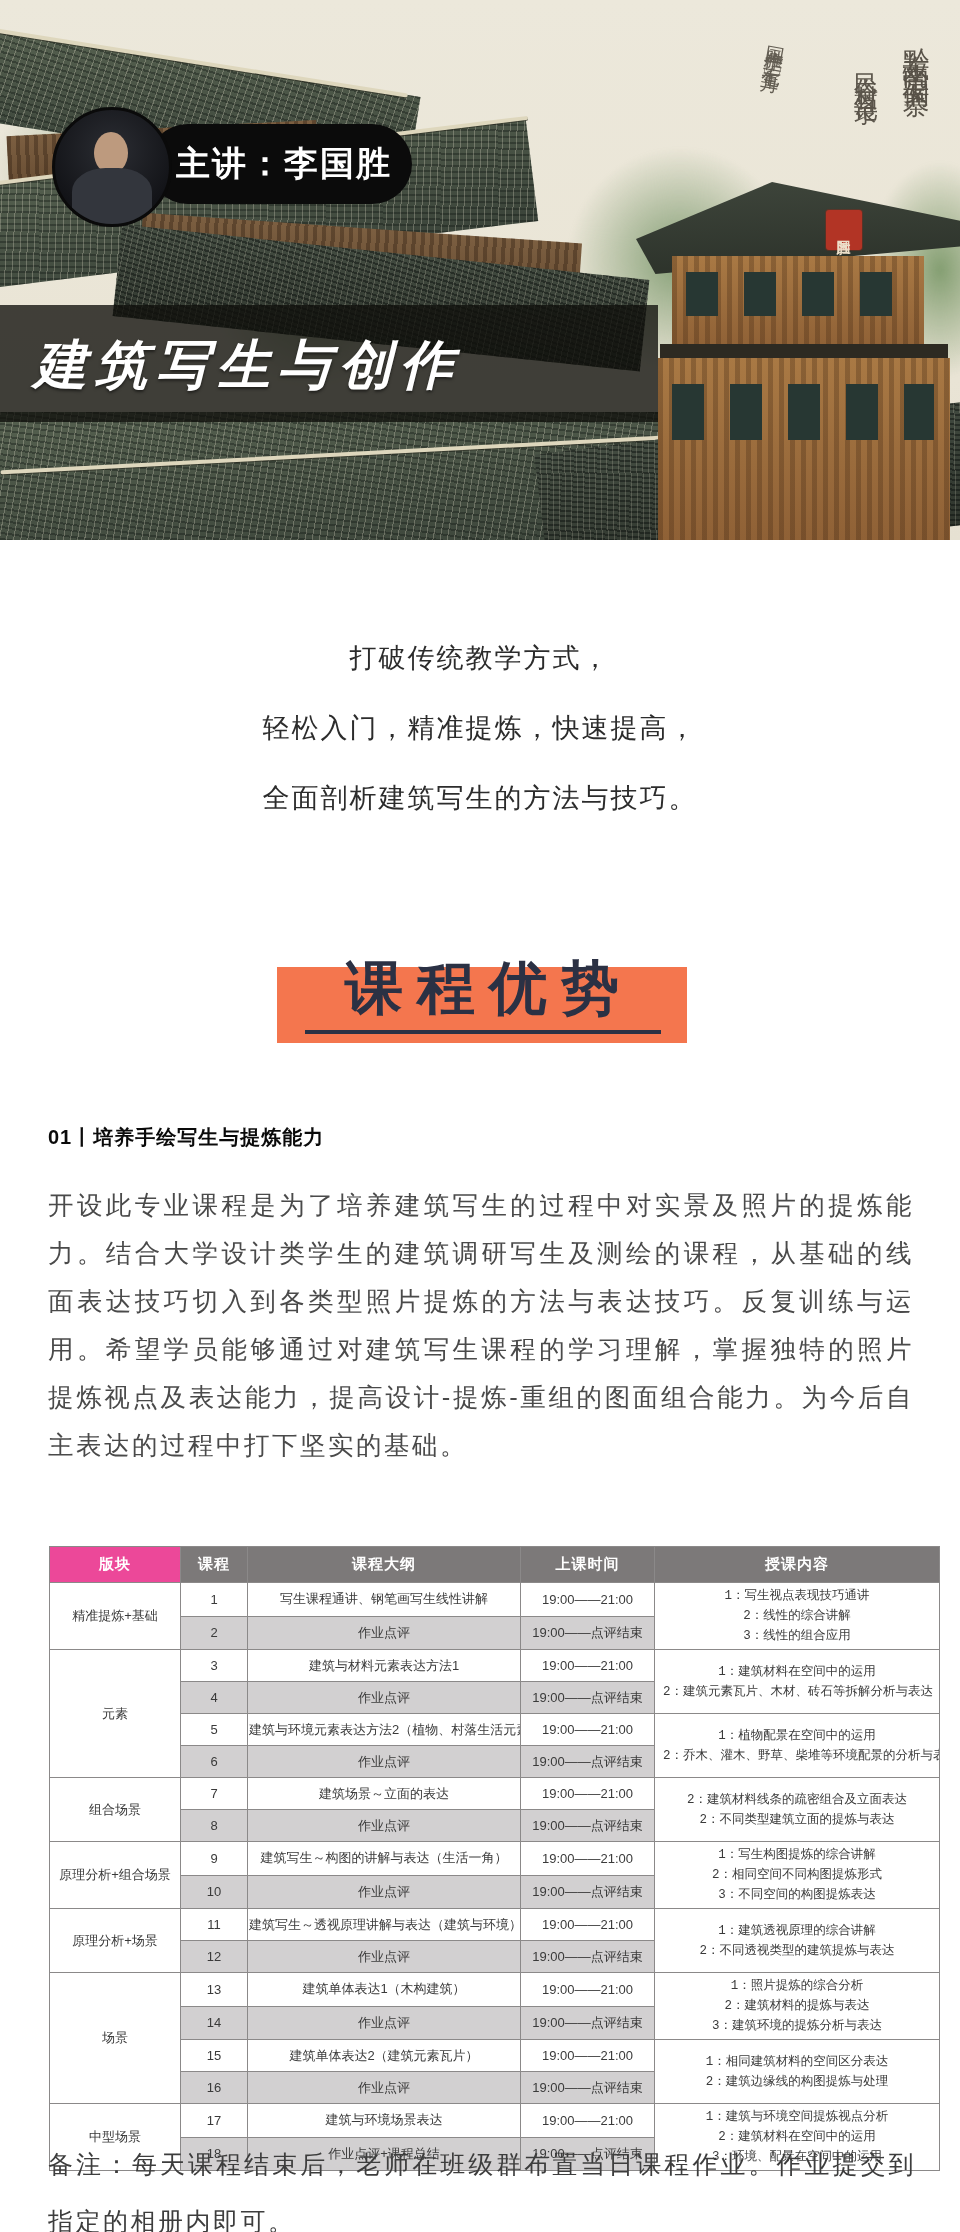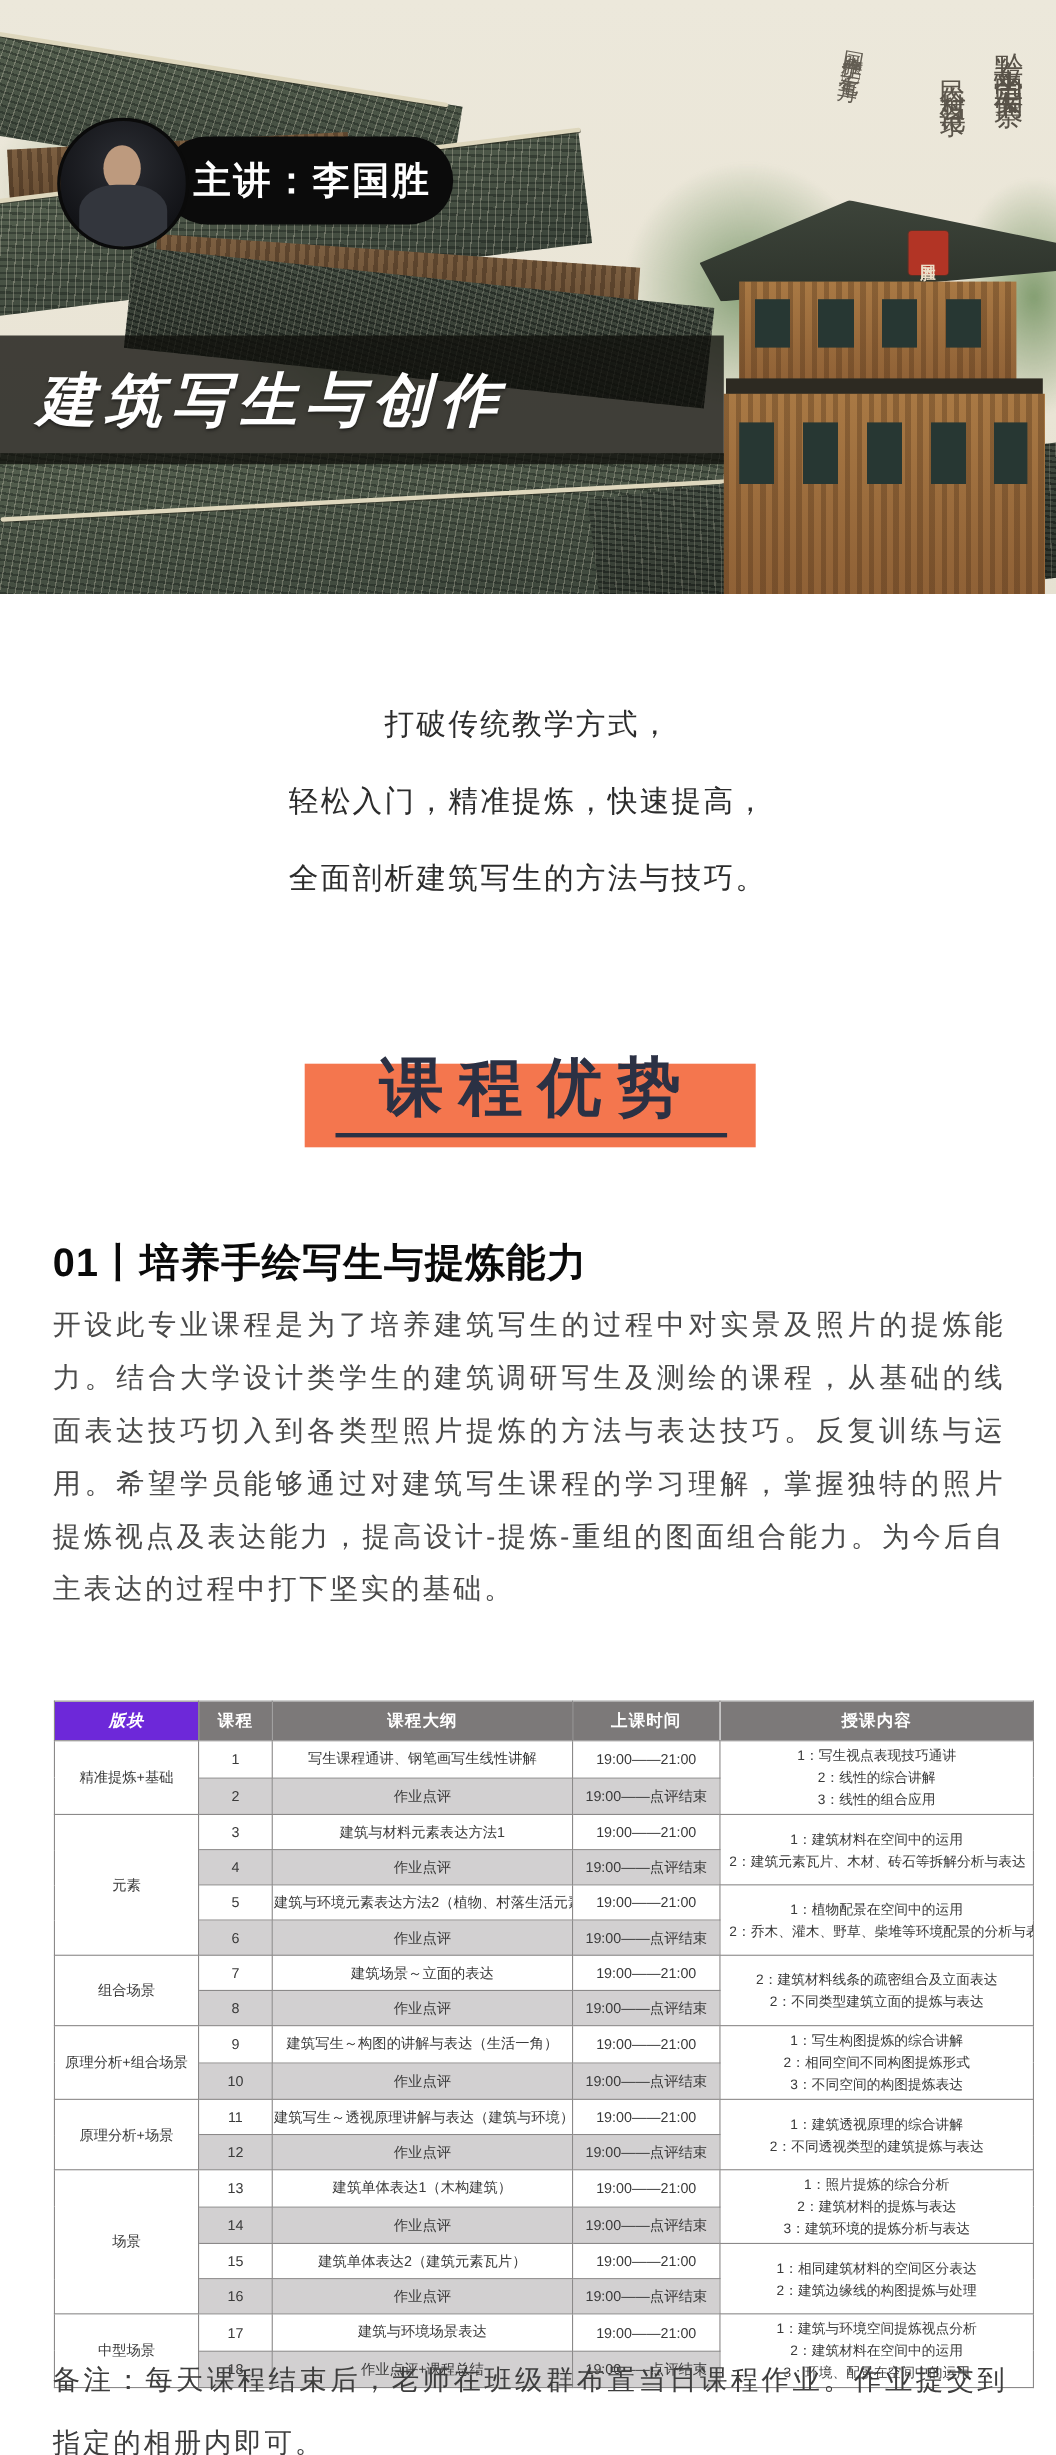--- a/index.html
+++ b/index.html
@@ -73,37 +73,37 @@
 
   
   .advantage{left:277px;top:967px;width:410px;height:76px;}
   .advantage .bg{position:absolute;left:0;top:0;width:100%;height:100%;}
   .advantage .txt{position:absolute;left:0;top:-17px;width:100%;text-align:center;
       font-size:58px;font-weight:900;letter-spacing:14px;white-space:nowrap;
       text-indent:14px;}
   .advantage .rule{position:absolute;left:28px;right:26px;bottom:9px;height:4px;}
 
   
-  .sec-heading{left:48px;top:1124px;font-size:36px;font-weight:900;color:#0a0a0a;letter-spacing:1px;}
+  .sec-heading{left:48px;top:1124px;font-size:20px;font-weight:900;color:#0a0a0a;letter-spacing:1px;}
   .paragraph{left:48px;top:1181px;width:866px;font-size:25.5px;line-height:48px;
       color:#4a4a4a;letter-spacing:2.5px;text-align:justify;}
 
   
   .sched-title{left:0;top:1497px;width:960px;text-align:center;font-size:25px;font-weight:900;letter-spacing:2px;}
   table.sched{position:absolute;left:49px;top:1546px;width:875px;border-collapse:collapse;
       table-layout:fixed;}
   table.sched th,table.sched td{border:1px solid #8b8989;overflow:hidden;}
   table.sched th{height:33px;color:#ffffff;font-size:15px;font-weight:700;letter-spacing:1px;}
   table.sched td{height:29px;font-size:13px;color:#3a3a3a;text-align:center;vertical-align:middle;
       background:#ffffff;}
   td.altcell{background:#d2d0d1 !important;}
   td.module-cell{font-size:13px;background:#ffffff;}
   td.outline-cell{font-size:12.5px;white-space:nowrap;}
   td.time-cell{font-size:13.5px;white-space:nowrap;}
-  td.content-cell{text-align:left;padding:3px 8px;background:#ffffff;}
+  td.content-cell{text-align:left;padding:3px 8px;background:#ffffff;font-family:Liberation Mono, monospace;}
   td.content-cell div{font-size:12.5px;line-height:1.6;white-space:nowrap;color:#3a3a3a;}
 
   
   .note{left:48px;top:2136px;width:868px;font-size:25px;line-height:57px;
       color:#3d3d3d;letter-spacing:2.5px;text-align:justify;}
 </style>
 </head>
 <body>
 
 <div class="page">
@@ -161,21 +161,21 @@
     <div class="rule" id="adv-rule" style="background: rgb(43, 49, 68);"></div>
     <div class="txt" id="adv-txt" style="color: rgb(43, 49, 68);">课程优势</div>
   </div>
 
   <div class="abs sec-heading">01丨培养手绘写生与提炼能力</div>
   <div class="abs paragraph">开设此专业课程是为了培养建筑写生的过程中对实景及照片的提炼能力。结合大学设计类学生的建筑调研写生及测绘的课程，从基础的线面表达技巧切入到各类型照片提炼的方法与表达技巧。反复训练与运用。希望学员能够通过对建筑写生课程的学习理解，掌握独特的照片提炼视点及表达能力，提高设计-提炼-重组的图面组合能力。为今后自主表达的过程中打下坚实的基础。</div>
 
   <table class="sched">
     <thead>
         <tr id="sched-head-row">
-          <th style="width: 128px; background: #6d28d9; font-style: italic;">版块</th>
+          <th style="width: 128px; background: #ec4899;">版块</th>
           <th style="width: 64px; background: rgb(124, 121, 121);">课程</th>
           <th style="width: 270px; background: rgb(124, 121, 121);">课程大纲</th>
           <th style="width: 131px; background: rgb(124, 121, 121);">上课时间</th>
           <th style="width: 282px; background: rgb(124, 121, 121);">授课内容</th>
         </tr>
       </thead>
     <tbody id="sched-body">
         <tr>
           <td class="module-cell" rowspan="2">精准提炼+基础</td>
           <td>1</td>

